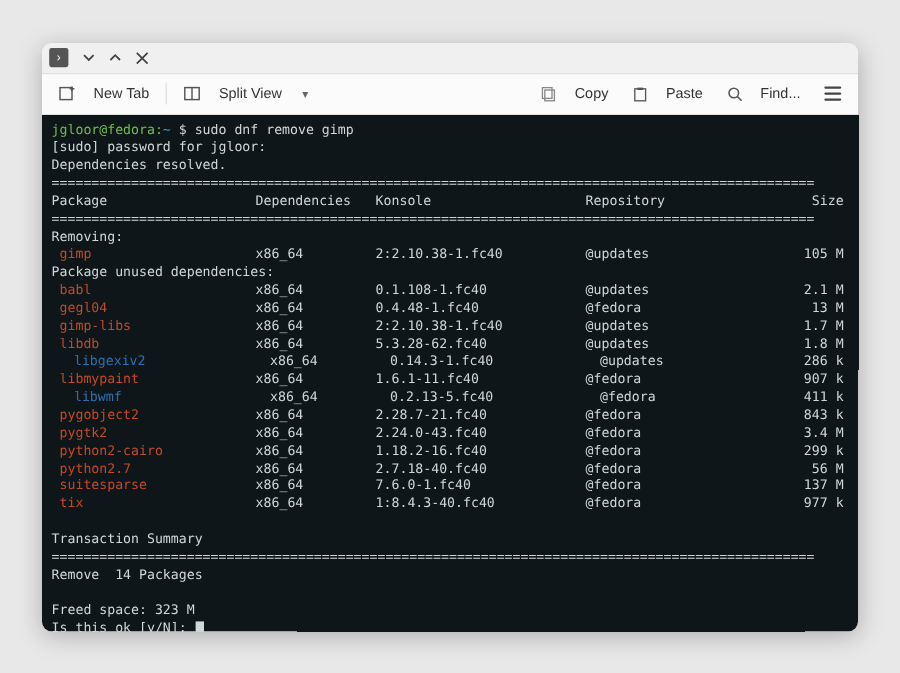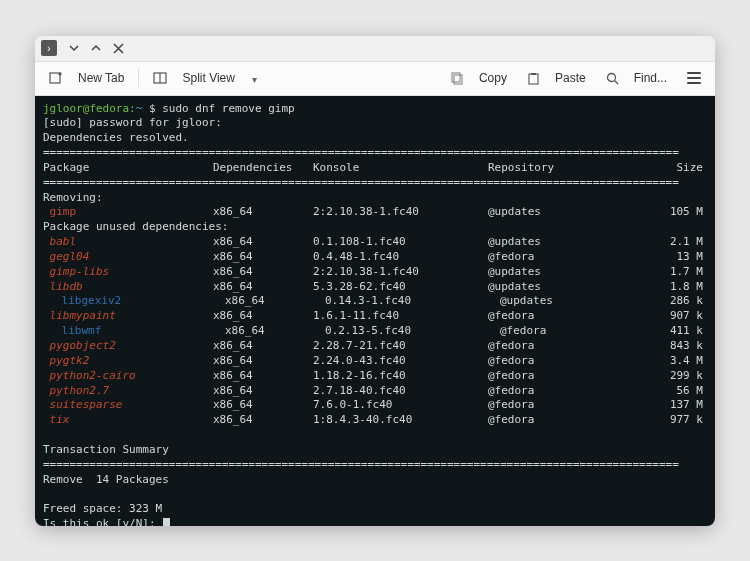--- a/index.html
+++ b/index.html
@@ -95,21 +95,21 @@
   .terminal::-webkit-scrollbar{width:10px;}
   .terminal::-webkit-scrollbar-track{background:#0f1619;}
   .terminal::-webkit-scrollbar-thumb{background:#3a4a4f;border-radius:5px;}
   .prompt-user{color:#6fbf4a;}
   .prompt-tilde{color:#3fa0c0;}
   .prompt-dollar{color:#cfd8d8;}
   .cmd{color:#cfd8d8;}
   .h-row{color:#cfd8d8;font-weight:normal;}
   .sec{color:#cfd8d8;}
   .pkg-remove{color:#c24a2a;}
-  .pkg-dep{color:#c24a2a;font-style:italic;}
+  .pkg-dep{color:#c24a2a;}
   .blue-pkg{color:#2f6fb0;margin-left:12px;}
   .dim{color:#cfd8d8;}
   .cursor-block{
     display:inline-block;
     width:7px;height:12px;
     background:#cfd8d8;
     vertical-align:text-bottom;
     margin-left:1px;
   }
   .row{display:flex;}

